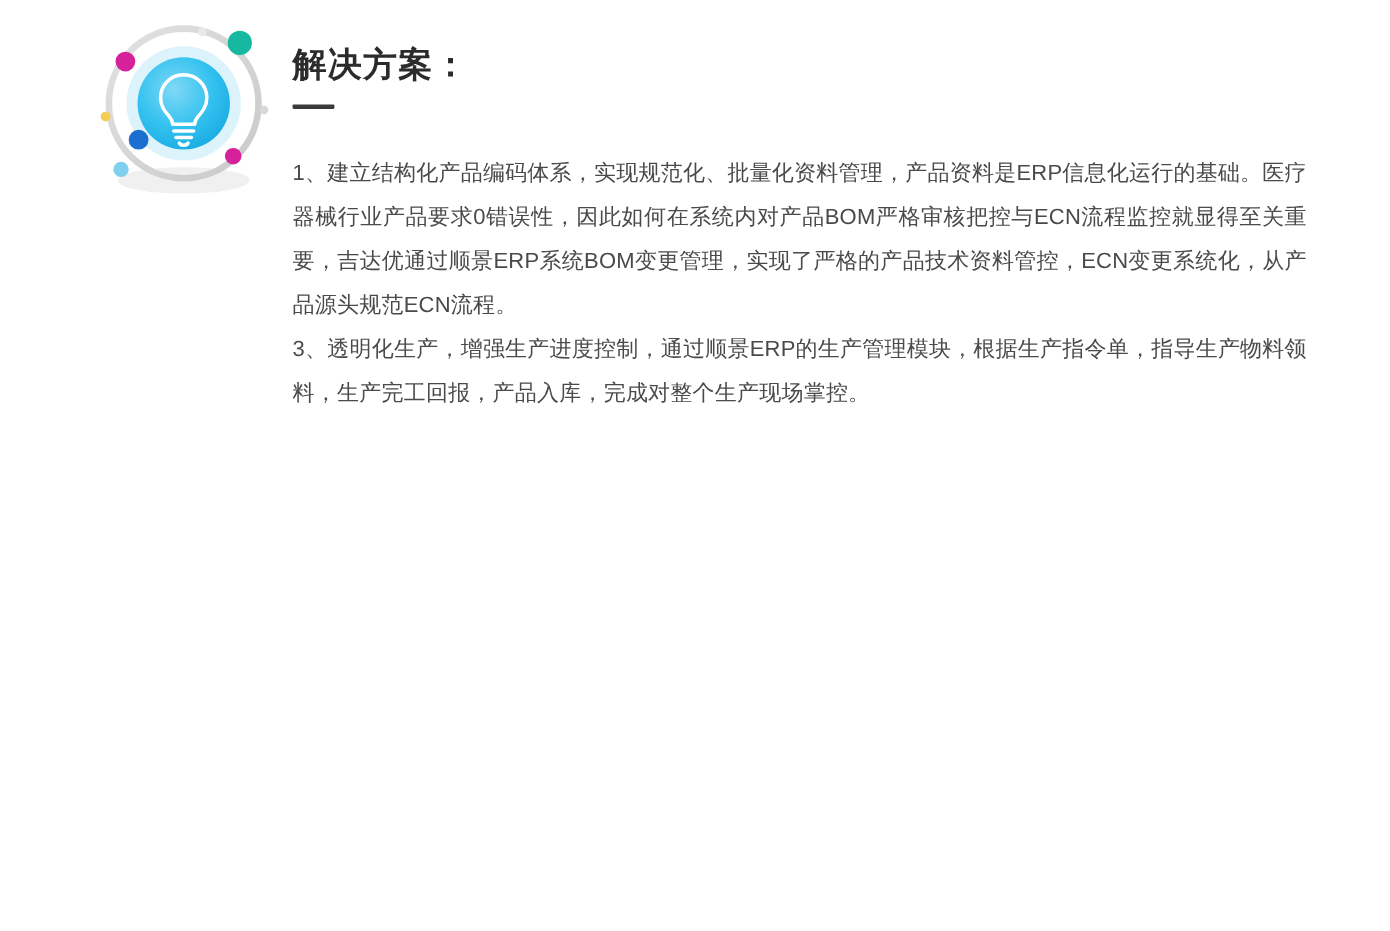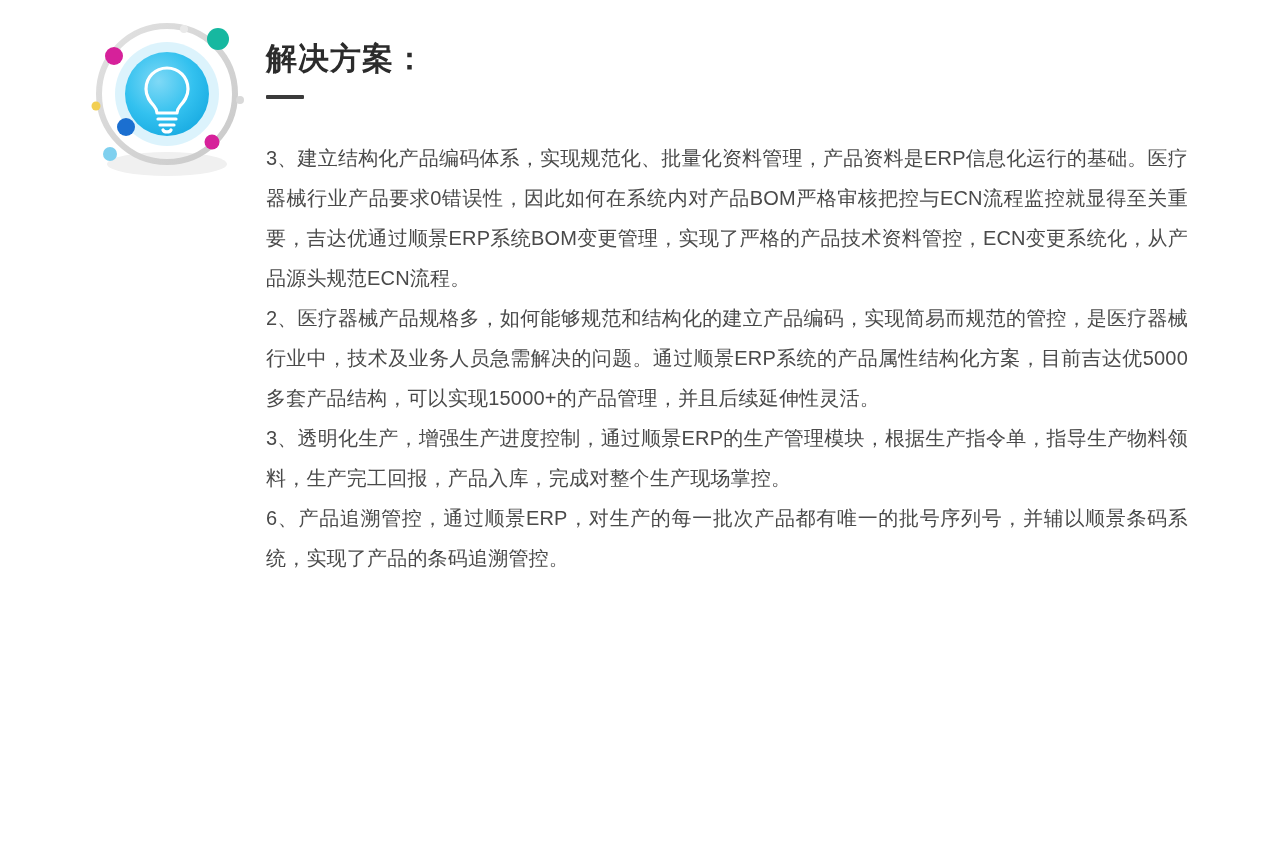--- a/index.html
+++ b/index.html
@@ -118,19 +118,17 @@
       <circle cx="112" cy="15" r="4" fill="#e9e9e9"></circle>
     </svg>
   </div>
 
   <div class="heading-block">
     <h1 class="heading-title">解决方案：</h1>
     <div class="heading-rule"></div>
   </div>
 
   <div class="body-block">
-    <p class="para">3、建立结构化产品编码体系，实现规范化、批量化资料管理，产品资料是ERP信息化运行的基础。医疗器械行业产品要求0错误性，因此如何在系统内对产品BOM严格审核把控与ECN流程监控就显得至关重要，吉达优通过顺景ERP系统BOM变更管理，实现了严格的产品技术资料管控，ECN变更系统化，从产品源头规范ECN流程。</p>
-    <p class="para">2、医疗器械产品规格多，如何能够规范和结构化的建立产品编码，实现简易而规范的管控，是医疗器械行业中，技术及业务人员急需解决的问题。通过顺景ERP系统的产品属性结构化方案，目前吉达优5000多套产品结构，可以实现15000+的产品管理，并且后续延伸性灵活。</p>
+    <p class="para">1、建立结构化产品编码体系，实现规范化、批量化资料管理，产品资料是ERP信息化运行的基础。医疗器械行业产品要求0错误性，因此如何在系统内对产品BOM严格审核把控与ECN流程监控就显得至关重要，吉达优通过顺景ERP系统BOM变更管理，实现了严格的产品技术资料管控，ECN变更系统化，从产品源头规范ECN流程。</p>
     <p class="para">3、透明化生产，增强生产进度控制，通过顺景ERP的生产管理模块，根据生产指令单，指导生产物料领料，生产完工回报，产品入库，完成对整个生产现场掌控。</p>
-    <p class="para">6、产品追溯管控，通过顺景ERP，对生产的每一批次产品都有唯一的批号序列号，并辅以顺景条码系统，实现了产品的条码追溯管控。</p>
   </div>
 
 </div>
 
 </body></html>

